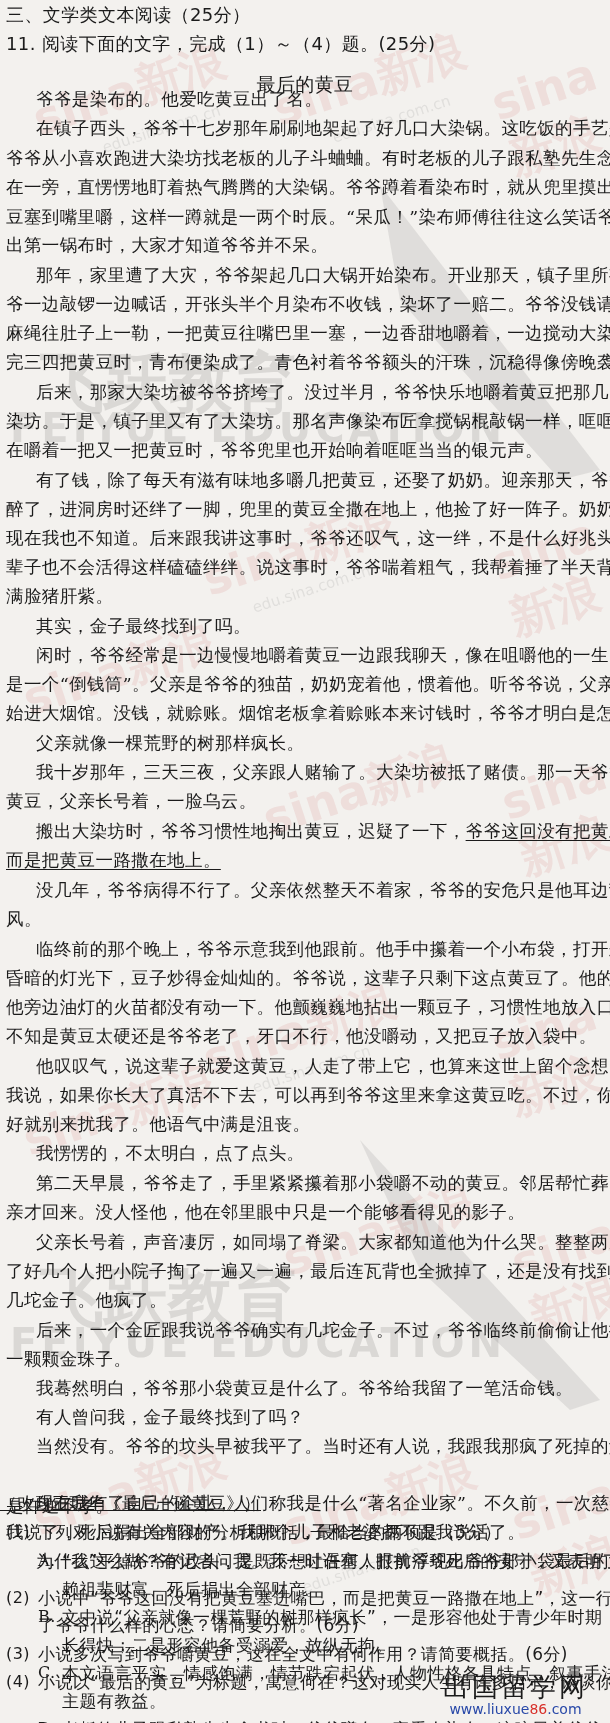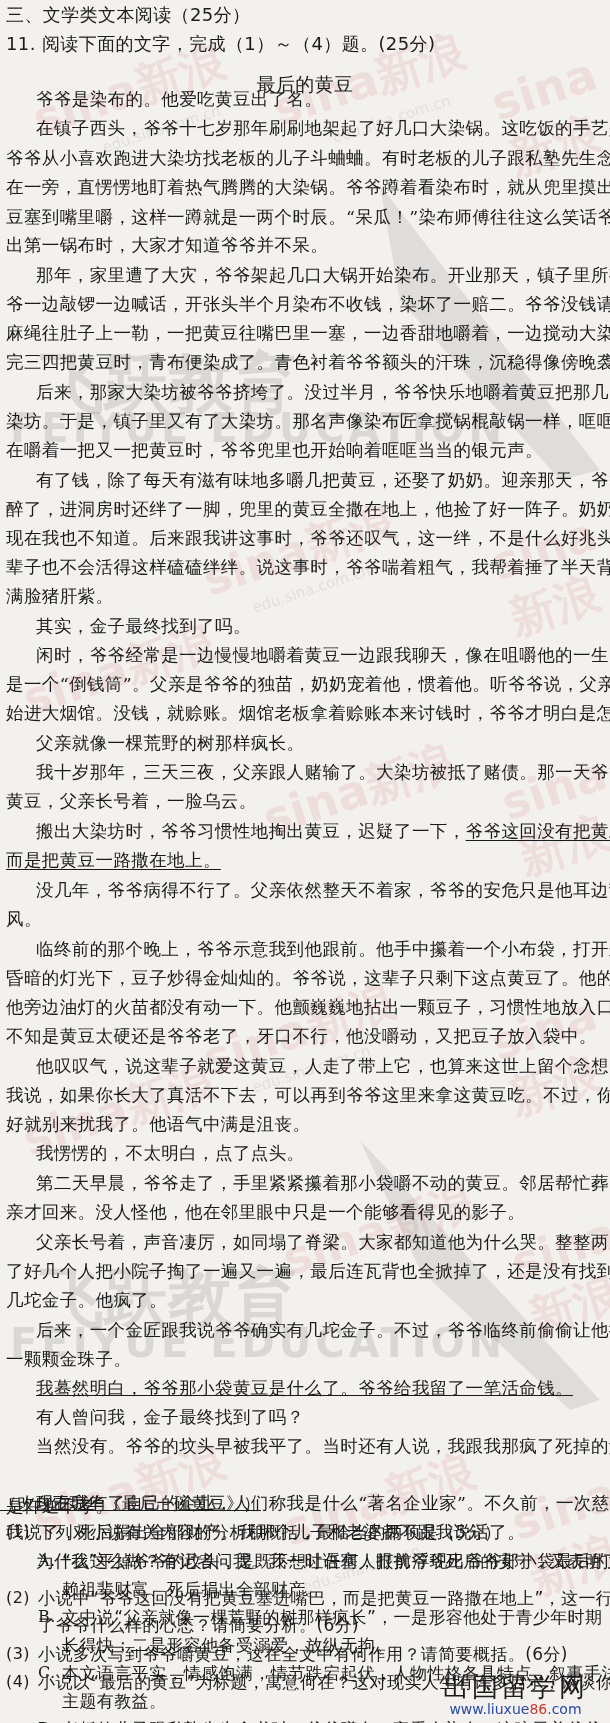--- a/index.html
+++ b/index.html
@@ -136,21 +136,21 @@
         <div class="line p-first" style="top: 1142px;"><span>我愣愣的，不太明白，点了点头。</span></div>
         <div class="line p-first" style="top: 1172px;"><span>第二天早晨，爷爷走了，手里紧紧攥着那小袋嚼不动的黄豆。邻居帮忙葬了爷爷后，父</span></div>
         <div class="line p-cont" style="top: 1201px;"><span>亲才回来。没人怪他，他在邻里眼中只是一个能够看得见的影子。</span></div>
         <div class="line p-first" style="top: 1231px;"><span>父亲长号着，声音凄厉，如同塌了脊梁。大家都知道他为什么哭。整整两天两夜，他雇</span></div>
         <div class="line p-cont" style="top: 1260px;"><span>了好几个人把小院子掏了一遍又一遍，最后连瓦背也全掀掉了，还是没有找到传说中爷爷那</span></div>
         <div class="line p-cont" style="top: 1289px;"><span>几坨金子。他疯了。</span></div>
         <div class="line p-first" style="top: 1319px;"><span>后来，一个金匠跟我说爷爷确实有几坨金子。不过，爷爷临终前偷偷让他把它们打成了</span></div>
         <div class="line p-cont" style="top: 1348px;"><span>一颗颗金珠子。</span></div>
       </div>
     <div id="article-tail">
-        <div class="line p-first" style="top: 1377px; text-decoration: underline;">我蓦然明白，爷爷那小袋黄豆是什么了。爷爷给我留了一笔活命钱。</div>
+        <div class="line p-first" style="top: 1377px;">我蓦然明白，爷爷那小袋黄豆是什么了。爷爷给我留了一笔活命钱。</div>
         <div class="line p-first" style="top: 1405.8px;">有人曾问我，金子最终找到了吗？</div>
         <div class="line p-first" style="top: 1434.6px;">当然没有。爷爷的坟头早被我平了。当时还有人说，我跟我那疯了死掉的父亲一样，也</div>
         <div class="line p-cont" style="top: 1463.4px; margin-top: 32px;">是忤逆不孝。</div>
         <div class="line p-first" style="top: 1492.2px;">现在我有了自己的企业，人们称我是什么“著名企业家”。不久前，一次慈善大会上，</div>
         <div class="line p-cont" style="top: 1521px;">我说了，死后捐出全部财产。我那个儿子和老婆都不跟我说话了。</div>
         <div class="line p-first" style="top: 1549.8px;">为什么这么做？有记者问我。我一时语塞，眼前浮现出爷爷那小袋最后的黄豆。</div>
       </div>
 
     <div class="line source" style="top:1492px">（改自王琼华《最后一碗黄豆》）</div>
 

